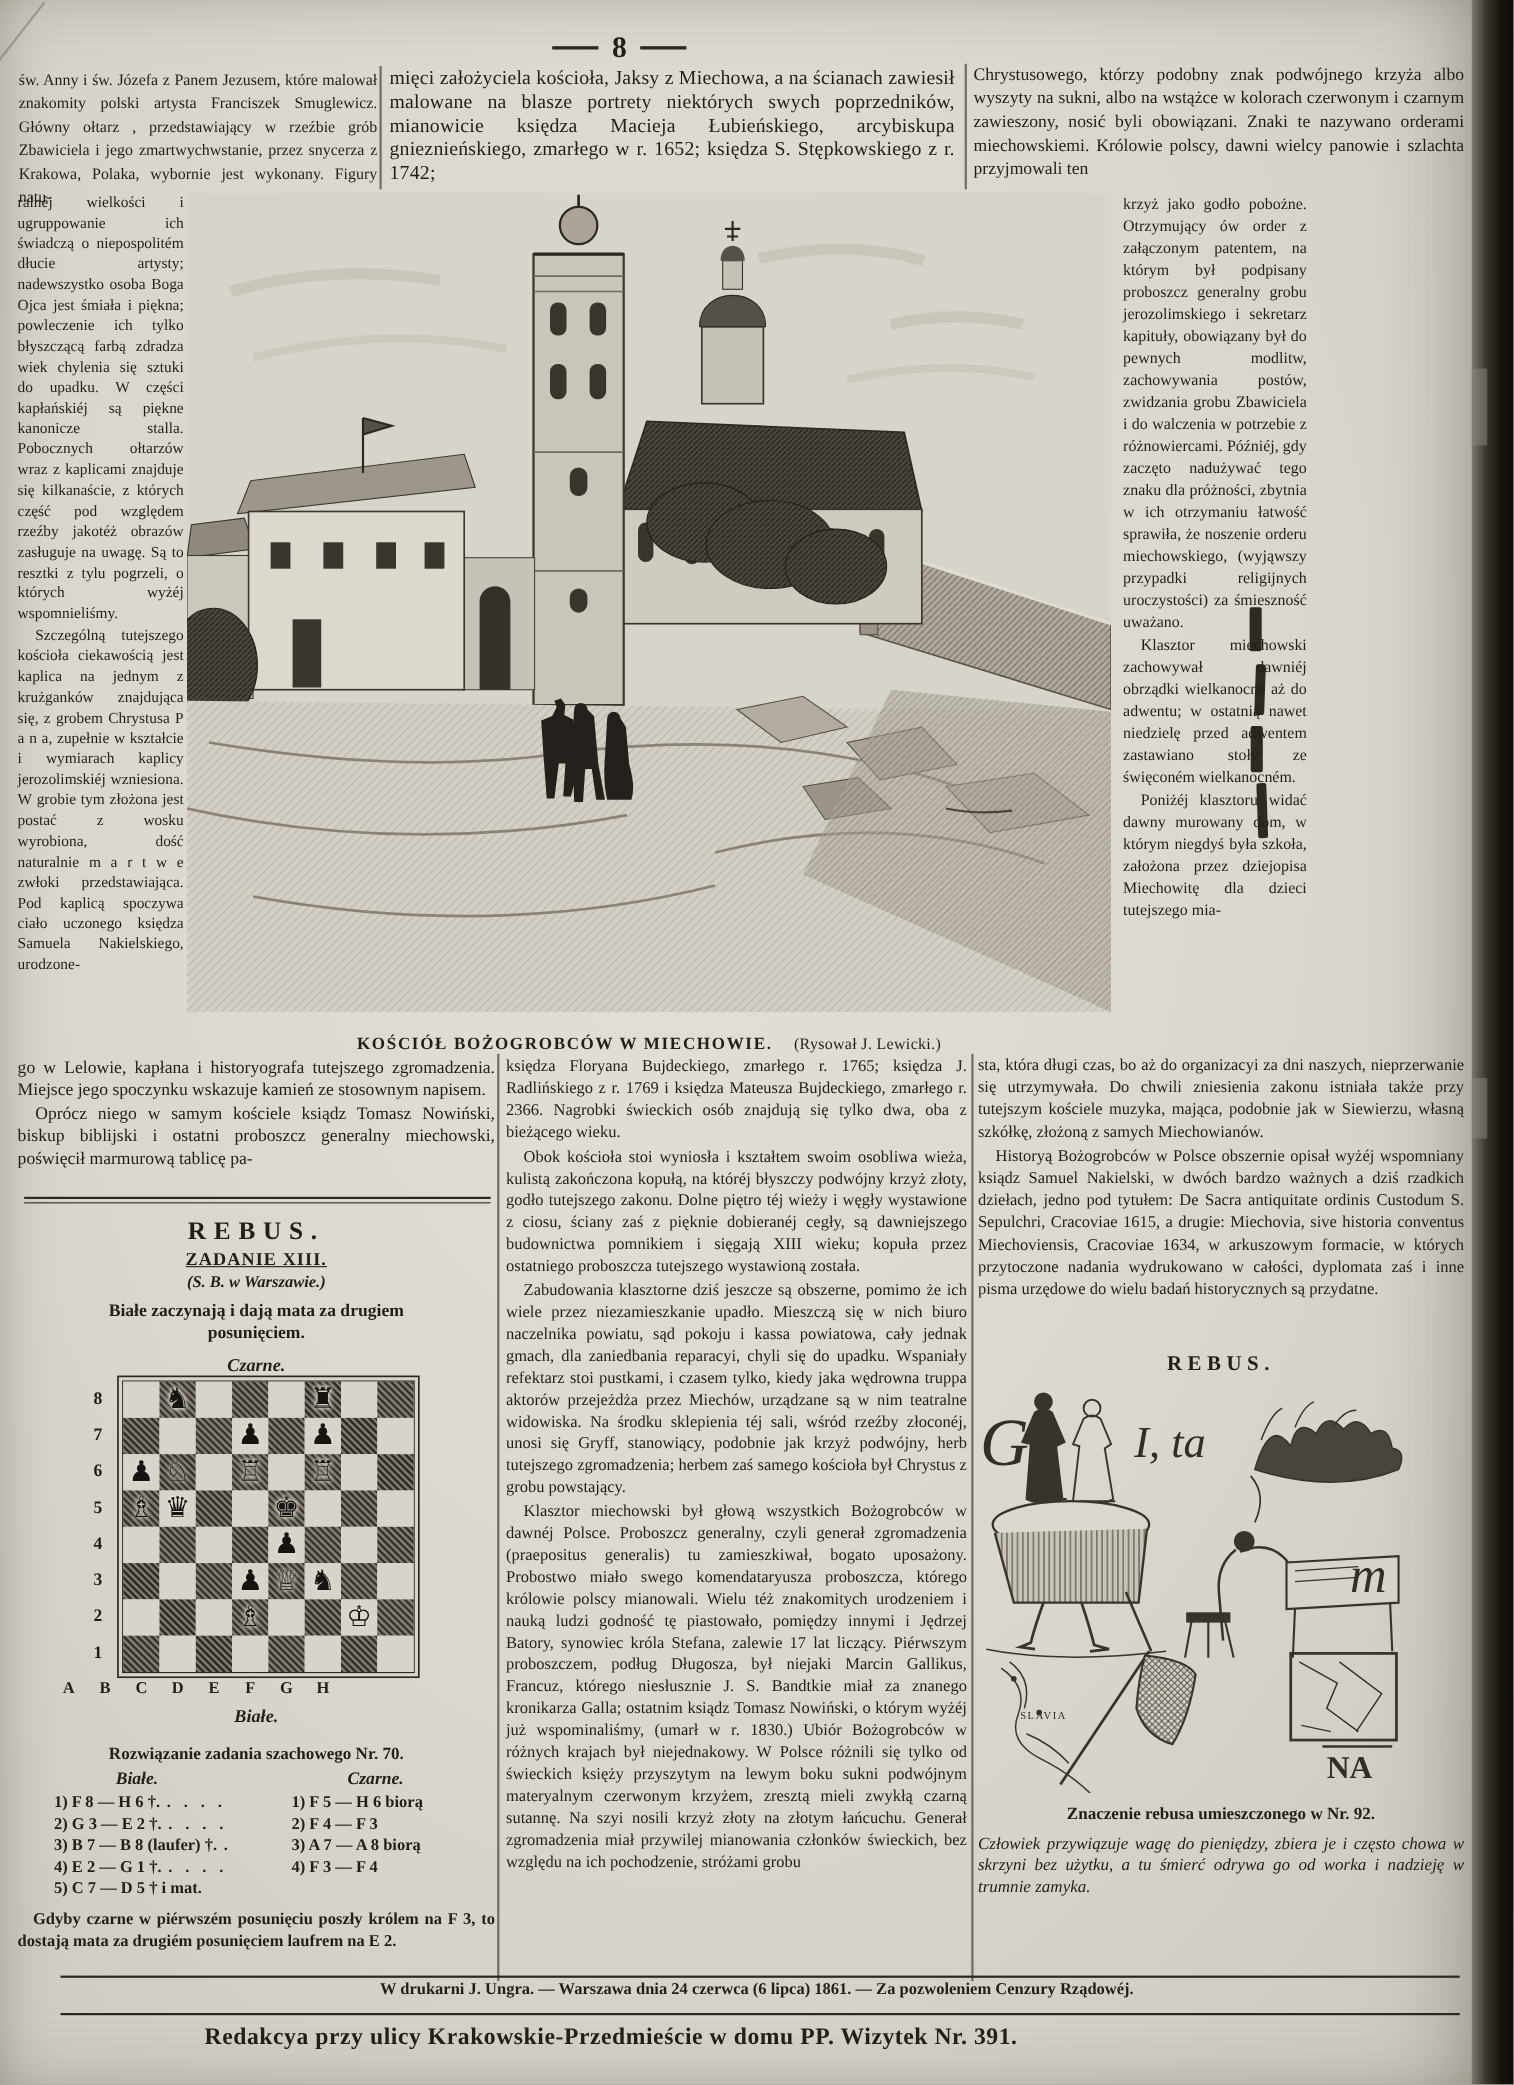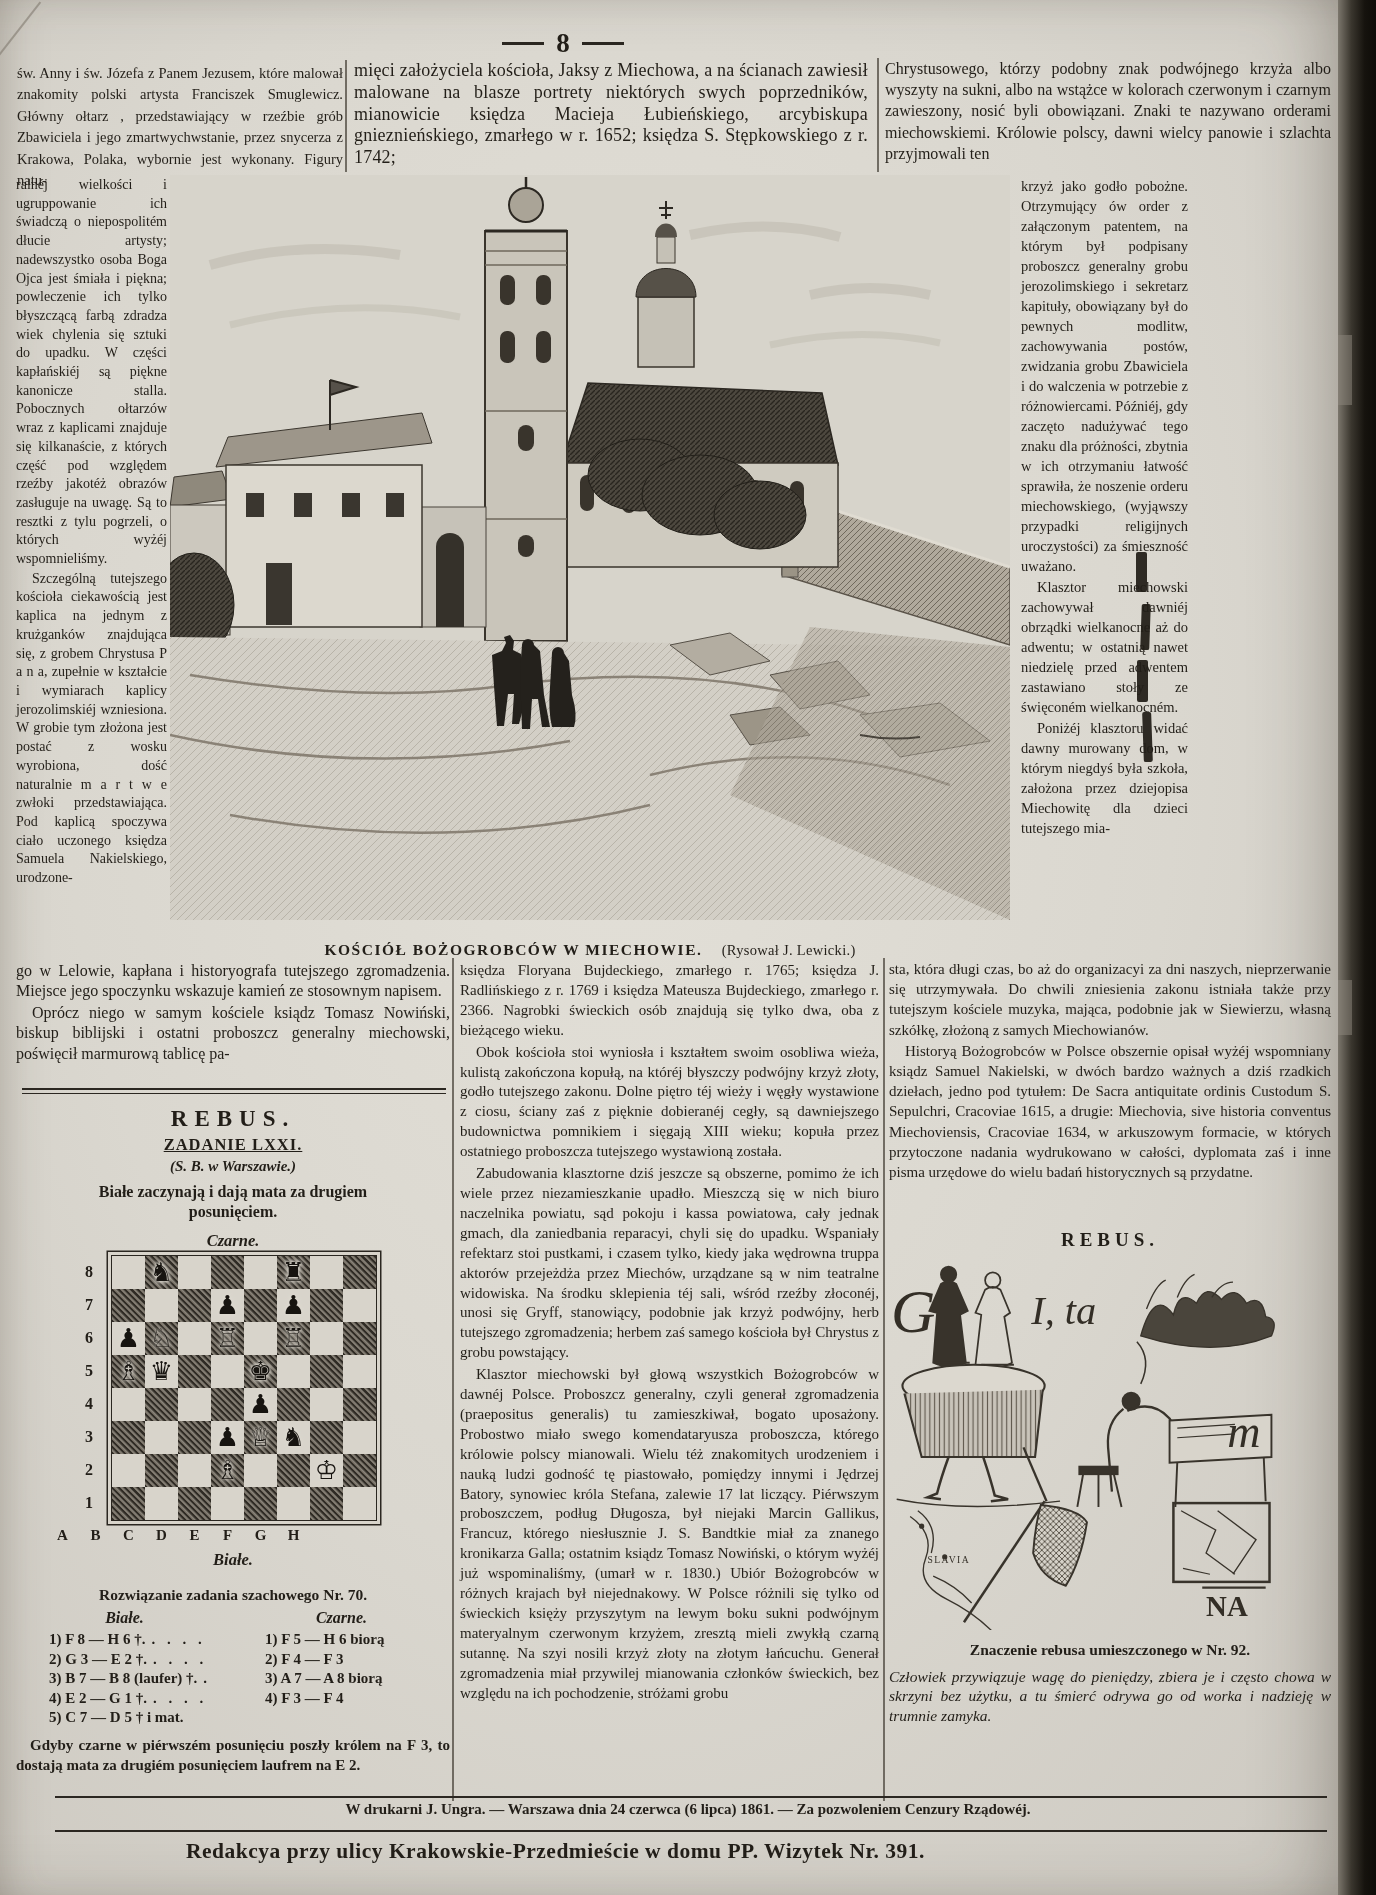--- a/index.html
+++ b/index.html
@@ -233,21 +233,21 @@
 
   <div class="abs col-left-mid">
     <p class="t">go w Lelowie, kapłana i historyografa tutejszego zgromadzenia. Miejsce jego spoczynku wskazuje kamień ze stosownym napisem.</p>
     <p class="t indent">Oprócz niego w samym kościele ksiądz Tomasz Nowiński, biskup biblijski i ostatni proboszcz generalny miechowski, poświęcił marmurową tablicę pa-</p>
   </div>
 
   <div class="double-rule" style="left:22px;top:1088px;width:424px;"></div>
 
   <div class="abs chess">
     <h2 class="chess-title">REBUS.</h2>
-    <h3 class="chess-sub">ZADANIE LXXI.</h3>
+    <h3 class="chess-sub">ZADANIE XIII.</h3>
     <p class="chess-attr">(S. B. w Warszawie.)</p>
     <p class="chess-stip">Białe zaczynają i dają mata za drugiem posunięciem.</p>
     <p class="side-label">Czarne.</p>
     <div class="board-area">
       <div class="rank-labels">
           <div class="rank-label">8</div>
           <div class="rank-label">7</div>
           <div class="rank-label">6</div>
           <div class="rank-label">5</div>
           <div class="rank-label">4</div>

